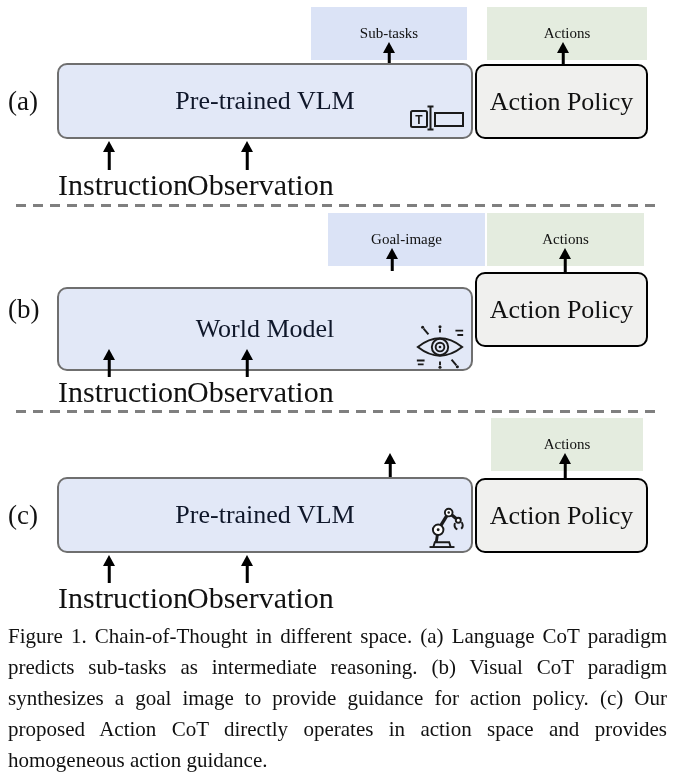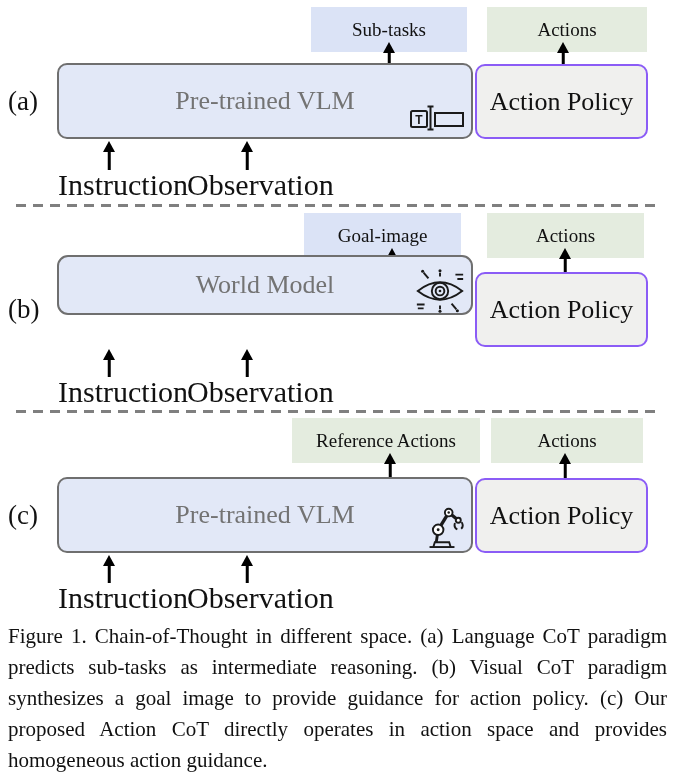--- a/index.html
+++ b/index.html
@@ -2,30 +2,30 @@
 <html><head>
 <meta charset="utf-8">
 <style>
   html,body { margin:0; padding:0; background:#ffffff; }
   #page {
     position:relative; width:673px; height:782px; background:#ffffff;
     font-family:"Liberation Serif","DejaVu Serif",serif; color:#111;
     overflow:hidden;
   }
   .out-label {
-    position:absolute; height:45px; display:flex; align-items:center; justify-content:center;
-    font-size:19px; color:#111;
+    position:absolute; height:53px; display:flex; align-items:center; justify-content:center;
+    font-size:15px; color:#111;
   }
   .main-box {
     position:absolute; border:2px solid #6f6f6f; border-radius:10px;
     display:flex; align-items:center; justify-content:center;
-    font-size:26px; color:#737373; box-sizing:border-box;
+    font-size:26px; color:#0f172a; box-sizing:border-box;
   }
   .policy-box {
-    position:absolute; border:2px solid #8b5cf6; border-radius:10px;
+    position:absolute; border:2px solid #000000; border-radius:10px;
     display:flex; align-items:center; justify-content:center;
     font-size:26px; color:#111; box-sizing:border-box;
   }
   .row-tag { position:absolute; font-size:27px; color:#111; }
   .in-label { position:absolute; font-size:30px; color:#111; white-space:nowrap; }
   .varrow { position:absolute; width:14px; }
   .varrow::before {
     content:""; position:absolute; left:50%; transform:translateX(-50%);
     top:8px; bottom:0; width:2.5px; background:#000;
   }
@@ -74,29 +74,29 @@
     <span>Action Policy</span>
   </div>
 
   <div class="varrow" style="left:102px; top:141px; height:29px;"></div>
   <div class="varrow" style="left:240px; top:141px; height:29px;"></div>
   <div class="in-label" style="left:58px; top:168px;">Instruction</div>
   <div class="in-label" style="left:187px; top:168px;">Observation</div>
 
   <div class="dash-line" style="top:204px;"></div>
 
-  <div class="out-label" style="left: 304px; top: 213px; width: 157px; background: rgb(219, 227, 246);">Goal-image</div>
+  <div class="out-label" style="left: 328px; top: 213px; width: 157px; background: rgb(219, 227, 246);">Goal-image</div>
   <div class="out-label" style="left: 487px; top: 213px; width: 157px; background: rgb(228, 236, 223);">Actions</div>
 
   <div class="varrow" style="left:385px; top:248px; height:23px;"></div>
   <div class="varrow" style="left:558px; top:248px; height:24px;"></div>
 
   <div class="row-tag" style="left:8px; top:294px;">(b)</div>
 
-  <div class="main-box" style="left: 57px; top: 255px; width: 416px; height: 60px; background: rgb(226, 232, 247); border-radius: 11px;">
+  <div class="main-box" style="left: 57px; top: 287px; width: 416px; height: 84px; background: rgb(226, 232, 247);">
     <span>World Model</span>
     <span class="box-icon" style="right:4px; bottom:-5px;">
       <svg width="54" height="54" viewBox="0 0 56 56" fill="none" stroke="#1a1a1a" stroke-width="2">
         <path d="M5 28 Q28 10 51 28 Q28 46 5 28 Z"></path>
         <circle cx="28" cy="28" r="8.5"></circle>
         <circle cx="28" cy="28" r="4.5"></circle>
         <circle cx="28" cy="28" r="1.4" fill="#1a1a1a" stroke="none"></circle>
         <path d="M28 13 v-4"></path>
           <circle cx="28" cy="7" r="1.6" fill="#1a1a1a" stroke="none"></circle>
         <path d="M44 11 h8 M46 15.5 h6"></path>
@@ -115,21 +115,20 @@
     <span>Action Policy</span>
   </div>
 
   <div class="varrow" style="left:102px; top:349px; height:28px;"></div>
   <div class="varrow" style="left:240px; top:349px; height:28px;"></div>
   <div class="in-label" style="left:58px; top:375px;">Instruction</div>
   <div class="in-label" style="left:187px; top:375px;">Observation</div>
 
   <div class="dash-line" style="top:410px;"></div>
 
-  <div class="out-label" style="left: 292px; top: 418px; width: 188px; background: rgb(228, 236, 223);">Reference Actions</div>
   <div class="out-label" style="left: 491px; top: 418px; width: 152px; background: rgb(228, 236, 223);">Actions</div>
 
   <div class="varrow" style="left:383px; top:453px; height:24px;"></div>
   <div class="varrow" style="left:558px; top:453px; height:25px;"></div>
 
   <div class="row-tag" style="left:8px; top:500px;">(c)</div>
 
   <div class="main-box" style="left: 57px; top: 477px; width: 416px; height: 76px; background: rgb(226, 232, 247);">
     <span>Pre-trained VLM</span>
     <span class="box-icon" style="right:6px; bottom:2px;">

